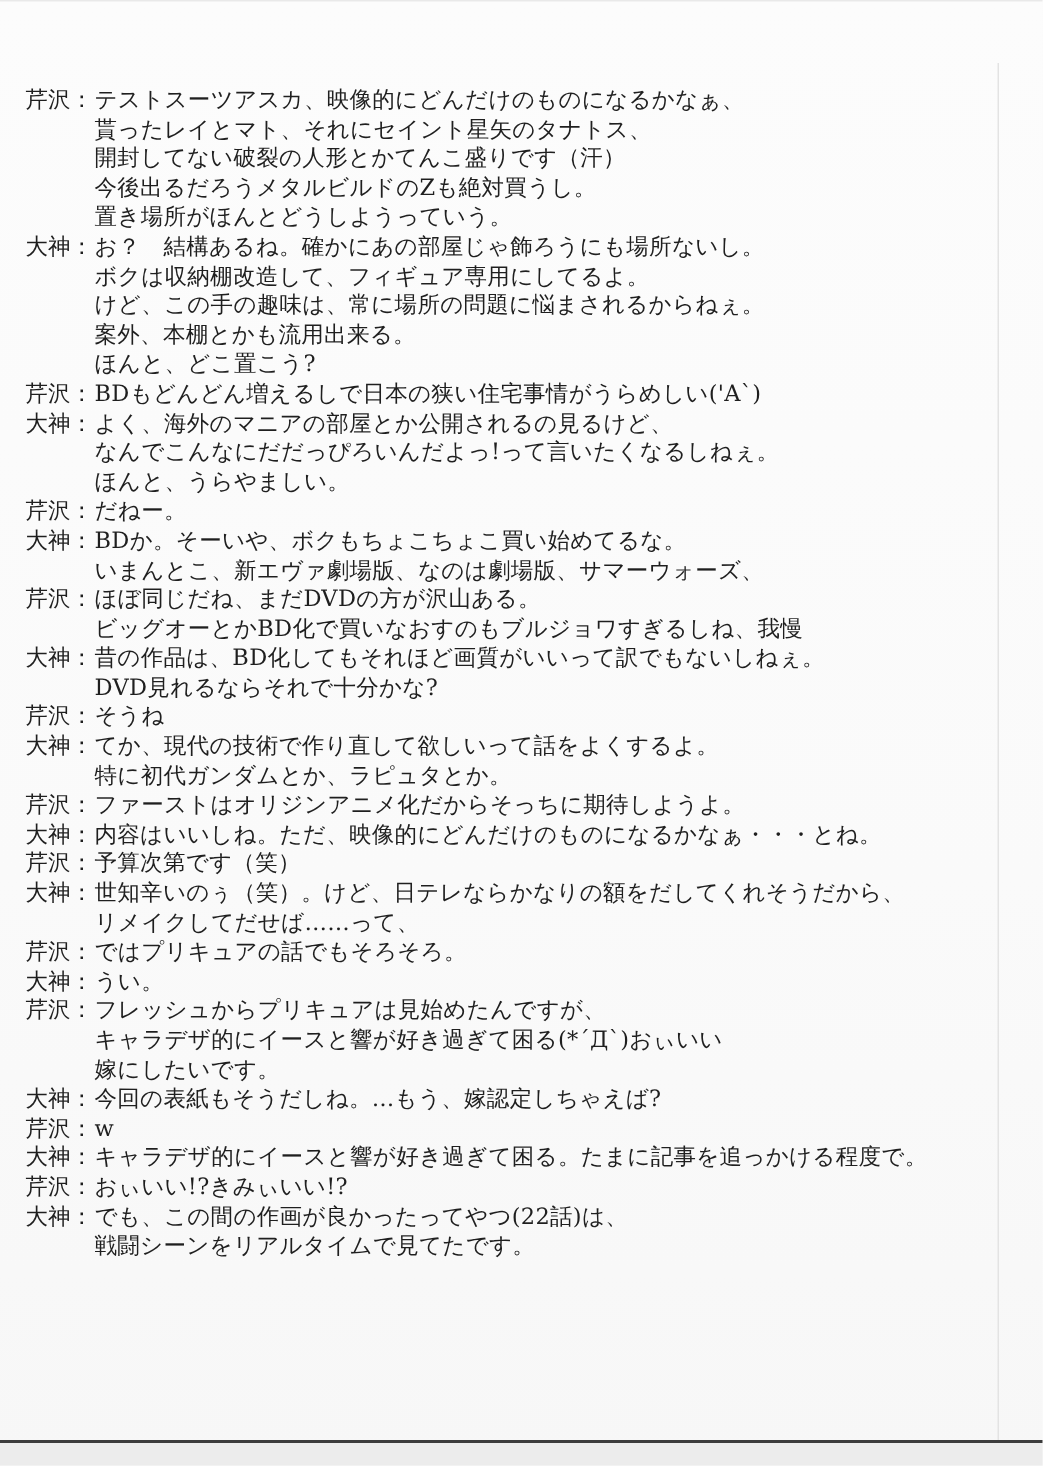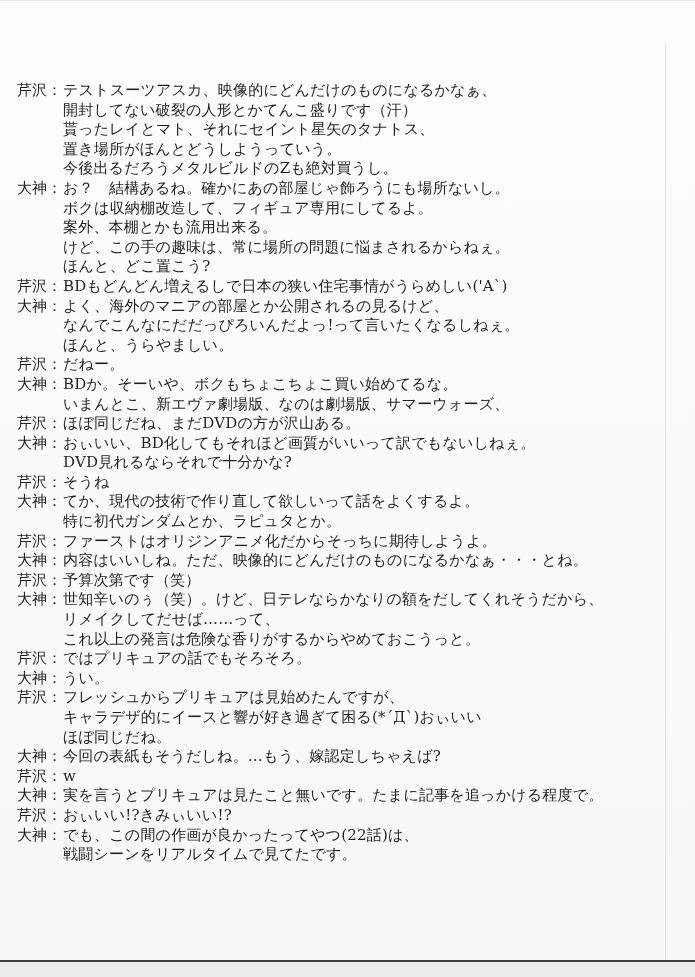--- a/index.html
+++ b/index.html
@@ -19,21 +19,20 @@
     inset: 0;
     background: linear-gradient(180deg, #fcfcfc 0%, #fafafa 60%, #f7f7f7 100%);
   }
   .transcript {
     position: absolute;
     top: 57px;
     left: 17px;
     right: 18px;
     color: #1f1f1f;
     font-size: 15px;
-    margin-top: 24px;
   }
   .line {
     display: flex;
     height: 19.6px;
     line-height: 19.6px;
     white-space: nowrap;
   }
   .speaker {
     flex: 0 0 46px;
     width: 46px;
@@ -80,52 +79,52 @@
 
 <div class="page">
   <div class="top-edge"></div>
   <div class="transcript">
       <div class="line">
         <span class="speaker">芹沢：</span>
         <span class="text">テストスーツアスカ、映像的にどんだけのものになるかなぁ、</span>
       </div>
       <div class="line">
         <span class="speaker"></span>
+        <span class="text">貰ったレイとマト、それにセイント星矢のタナトス、</span>
+      </div>
+      <div class="line">
+        <span class="speaker"></span>
         <span class="text">開封してない破裂の人形とかてんこ盛りです（汗）</span>
       </div>
       <div class="line">
         <span class="speaker"></span>
-        <span class="text">貰ったレイとマト、それにセイント星矢のタナトス、</span>
+        <span class="text">今後出るだろうメタルビルドのZも絶対買うし。</span>
       </div>
       <div class="line">
         <span class="speaker"></span>
         <span class="text">置き場所がほんとどうしようっていう。</span>
       </div>
       <div class="line">
-        <span class="speaker"></span>
-        <span class="text">今後出るだろうメタルビルドのZも絶対買うし。</span>
-      </div>
-      <div class="line">
         <span class="speaker">大神：</span>
         <span class="text">お？　結構あるね。確かにあの部屋じゃ飾ろうにも場所ないし。</span>
       </div>
       <div class="line">
         <span class="speaker"></span>
         <span class="text">ボクは収納棚改造して、フィギュア専用にしてるよ。</span>
       </div>
       <div class="line">
         <span class="speaker"></span>
+        <span class="text">けど、この手の趣味は、常に場所の問題に悩まされるからねぇ。</span>
+      </div>
+      <div class="line">
+        <span class="speaker"></span>
         <span class="text">案外、本棚とかも流用出来る。</span>
       </div>
       <div class="line">
         <span class="speaker"></span>
-        <span class="text">けど、この手の趣味は、常に場所の問題に悩まされるからねぇ。</span>
-      </div>
-      <div class="line">
-        <span class="speaker"></span>
         <span class="text">ほんと、どこ置こう?</span>
       </div>
       <div class="line">
         <span class="speaker">芹沢：</span>
         <span class="text">BDもどんどん増えるしで日本の狭い住宅事情がうらめしい('A`)</span>
       </div>
       <div class="line">
         <span class="speaker">大神：</span>
         <span class="text">よく、海外のマニアの部屋とか公開されるの見るけど、</span>
       </div>
@@ -147,22 +146,26 @@
       </div>
       <div class="line">
         <span class="speaker"></span>
         <span class="text">いまんとこ、新エヴァ劇場版、なのは劇場版、サマーウォーズ、</span>
       </div>
       <div class="line">
         <span class="speaker">芹沢：</span>
         <span class="text">ほぼ同じだね、まだDVDの方が沢山ある。</span>
       </div>
       <div class="line">
-        <span class="speaker">大神：</span>
-        <span class="text">おぃいい、BD化してもそれほど画質がいいって訳でもないしねぇ。</span>
+        <span class="speaker"></span>
+        <span class="text">ビッグオーとかBD化で買いなおすのもブルジョワすぎるしね、我慢</span>
+      </div>
+      <div class="line">
+        <span class="speaker">大神：</span>
+        <span class="text">昔の作品は、BD化してもそれほど画質がいいって訳でもないしねぇ。</span>
       </div>
       <div class="line">
         <span class="speaker"></span>
         <span class="text">DVD見れるならそれで十分かな?</span>
       </div>
       <div class="line">
         <span class="speaker">芹沢：</span>
         <span class="text">そうね</span>
       </div>
       <div class="line">
@@ -187,54 +190,50 @@
       </div>
       <div class="line">
         <span class="speaker">大神：</span>
         <span class="text">世知辛いのぅ（笑）。けど、日テレならかなりの額をだしてくれそうだから、</span>
       </div>
       <div class="line">
         <span class="speaker"></span>
         <span class="text">リメイクしてだせば……って、</span>
       </div>
       <div class="line">
-        <span class="speaker"></span>
-        <span class="text">これ以上の発言は危険な香りがするからやめておこうっと。</span>
-      </div>
-      <div class="line">
         <span class="speaker">芹沢：</span>
         <span class="text">ではプリキュアの話でもそろそろ。</span>
       </div>
       <div class="line">
         <span class="speaker">大神：</span>
         <span class="text">うい。</span>
       </div>
       <div class="line">
         <span class="speaker">芹沢：</span>
         <span class="text">フレッシュからプリキュアは見始めたんですが、</span>
       </div>
       <div class="line">
         <span class="speaker"></span>
         <span class="text">キャラデザ的にイースと響が好き過ぎて困る(*´Д`)おぃいい</span>
       </div>
       <div class="line">
         <span class="speaker"></span>
-        <span class="text">ほぼ同じだね。</span>
+        <span class="text">嫁にしたいです。</span>
       </div>
       <div class="line">
         <span class="speaker">大神：</span>
         <span class="text">今回の表紙もそうだしね。…もう、嫁認定しちゃえば?</span>
       </div>
       <div class="line">
         <span class="speaker">芹沢：</span>
         <span class="text">w</span>
       </div>
       <div class="line">
         <span class="speaker">大神：</span>
-        <span class="text">実を言うとプリキュアは見たこと無いです。たまに記事を追っかける程度で。</span>
+        <span class="text">キャラデザ的にイースと響が好き過ぎて困る。たまに記事を追っかける程度で。</span>
       </div>
       <div class="line">
         <span class="speaker">芹沢：</span>
         <span class="text">おぃいい!?きみぃいい!?</span>
       </div>
       <div class="line">
         <span class="speaker">大神：</span>
         <span class="text">でも、この間の作画が良かったってやつ(22話)は、</span>
       </div>
       <div class="line">

